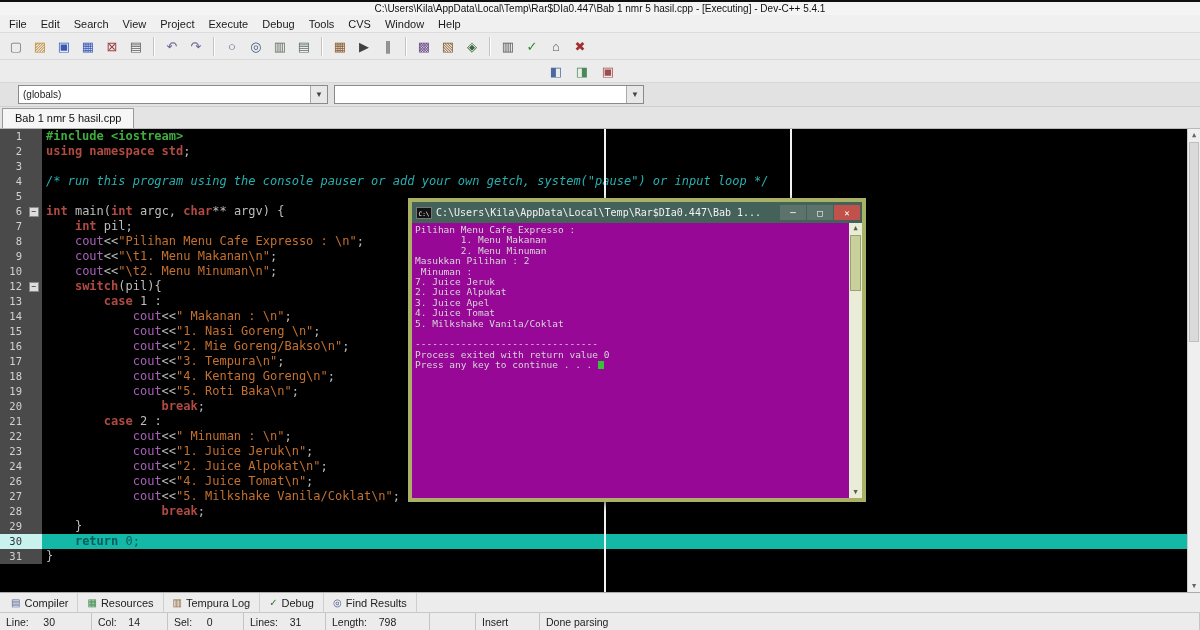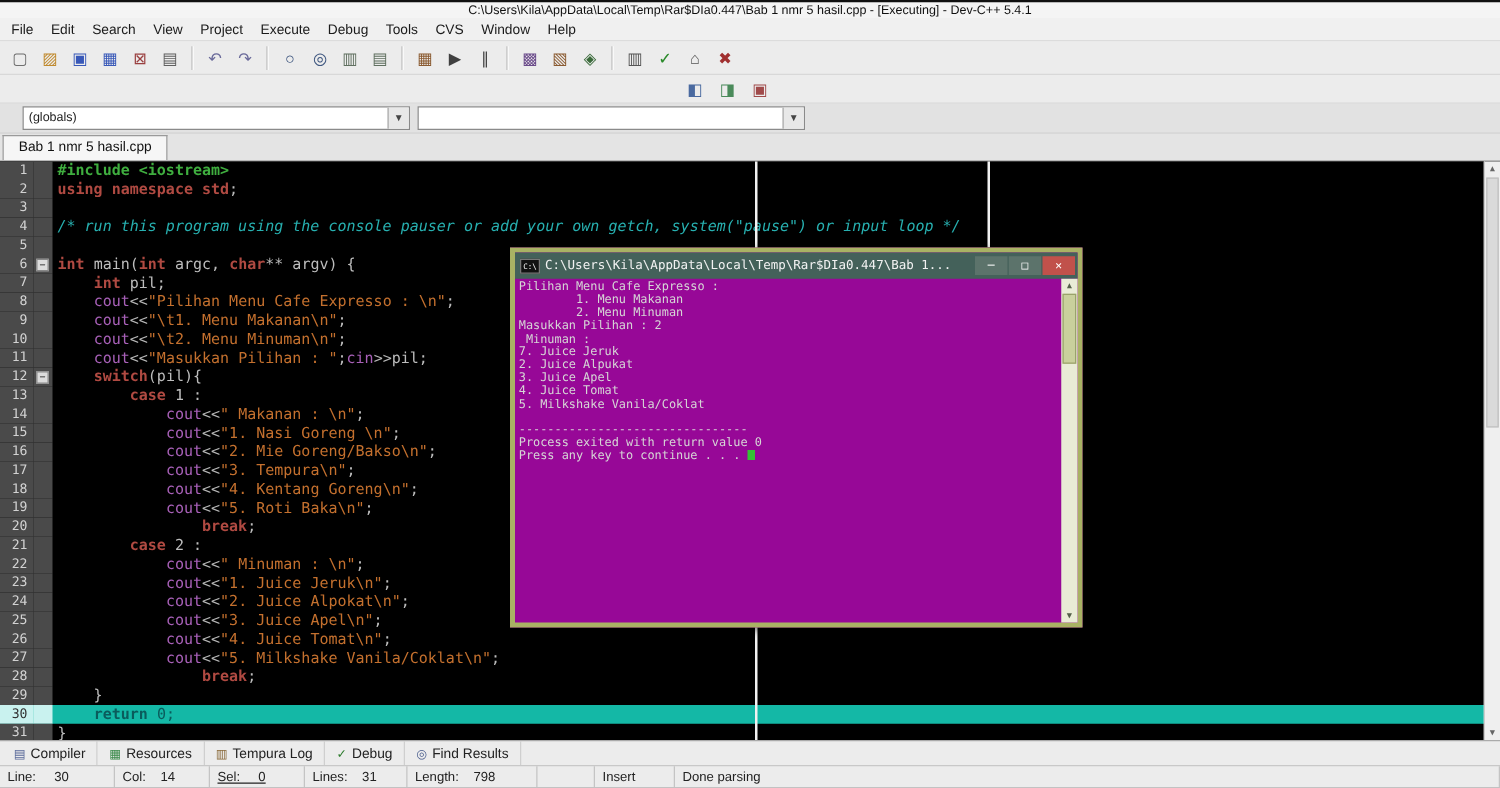--- a/index.html
+++ b/index.html
@@ -140,35 +140,33 @@
         <div class="line"><span class="ln">1</span><span class="foldcol"></span><span class="code"><span class="pre">#include &lt;iostream&gt;</span></span></div>
         <div class="line"><span class="ln">2</span><span class="foldcol"></span><span class="code"><span class="kw">using namespace std</span><span class="pln">;</span></span></div>
         <div class="line"><span class="ln">3</span><span class="foldcol"></span><span class="code"></span></div>
         <div class="line"><span class="ln">4</span><span class="foldcol"></span><span class="code"><span class="cmt">/* run this program using the console pauser or add your own getch, system("pause") or input loop */</span></span></div>
         <div class="line"><span class="ln">5</span><span class="foldcol"></span><span class="code"></span></div>
         <div class="line"><span class="ln">6</span><span class="foldcol"><span class="foldbox">−</span></span><span class="code"><span class="kw">int</span><span class="pln"> main(</span><span class="kw">int</span><span class="pln"> argc, </span><span class="kw">char</span><span class="pln">** argv) {</span></span></div>
         <div class="line"><span class="ln">7</span><span class="foldcol"></span><span class="code"><span class="pln">    </span><span class="kw">int</span><span class="pln"> pil;</span></span></div>
         <div class="line"><span class="ln">8</span><span class="foldcol"></span><span class="code"><span class="pln">    </span><span class="id">cout</span><span class="op">&lt;&lt;</span><span class="str">"Pilihan Menu Cafe Expresso : \n"</span><span class="pln">;</span></span></div>
         <div class="line"><span class="ln">9</span><span class="foldcol"></span><span class="code"><span class="pln">    </span><span class="id">cout</span><span class="op">&lt;&lt;</span><span class="str">"\t1. Menu Makanan\n"</span><span class="pln">;</span></span></div>
         <div class="line"><span class="ln">10</span><span class="foldcol"></span><span class="code"><span class="pln">    </span><span class="id">cout</span><span class="op">&lt;&lt;</span><span class="str">"\t2. Menu Minuman\n"</span><span class="pln">;</span></span></div>
-        <div class="line"><span class="ln">11</span><span class="foldcol"></span><span class="code"><span class="pln">    </span><span class="id">cout</span><span class="op">&lt;&lt;</span><span class="str">"Masukkan Pilihan : "</span><span class="pln">;</span><span class="id">cin</span><span class="op">&gt;&gt;</span><span class="pln">pil;</span></span></div>
         <div class="line"><span class="ln">12</span><span class="foldcol"><span class="foldbox">−</span></span><span class="code"><span class="pln">    </span><span class="kw">switch</span><span class="pln">(pil){</span></span></div>
         <div class="line"><span class="ln">13</span><span class="foldcol"></span><span class="code"><span class="pln">        </span><span class="kw">case</span><span class="pln"> 1 :</span></span></div>
         <div class="line"><span class="ln">14</span><span class="foldcol"></span><span class="code"><span class="pln">            </span><span class="id">cout</span><span class="op">&lt;&lt;</span><span class="str">" Makanan : \n"</span><span class="pln">;</span></span></div>
         <div class="line"><span class="ln">15</span><span class="foldcol"></span><span class="code"><span class="pln">            </span><span class="id">cout</span><span class="op">&lt;&lt;</span><span class="str">"1. Nasi Goreng \n"</span><span class="pln">;</span></span></div>
         <div class="line"><span class="ln">16</span><span class="foldcol"></span><span class="code"><span class="pln">            </span><span class="id">cout</span><span class="op">&lt;&lt;</span><span class="str">"2. Mie Goreng/Bakso\n"</span><span class="pln">;</span></span></div>
         <div class="line"><span class="ln">17</span><span class="foldcol"></span><span class="code"><span class="pln">            </span><span class="id">cout</span><span class="op">&lt;&lt;</span><span class="str">"3. Tempura\n"</span><span class="pln">;</span></span></div>
         <div class="line"><span class="ln">18</span><span class="foldcol"></span><span class="code"><span class="pln">            </span><span class="id">cout</span><span class="op">&lt;&lt;</span><span class="str">"4. Kentang Goreng\n"</span><span class="pln">;</span></span></div>
         <div class="line"><span class="ln">19</span><span class="foldcol"></span><span class="code"><span class="pln">            </span><span class="id">cout</span><span class="op">&lt;&lt;</span><span class="str">"5. Roti Baka\n"</span><span class="pln">;</span></span></div>
         <div class="line"><span class="ln">20</span><span class="foldcol"></span><span class="code"><span class="pln">                </span><span class="kw">break</span><span class="pln">;</span></span></div>
         <div class="line"><span class="ln">21</span><span class="foldcol"></span><span class="code"><span class="pln">        </span><span class="kw">case</span><span class="pln"> 2 :</span></span></div>
         <div class="line"><span class="ln">22</span><span class="foldcol"></span><span class="code"><span class="pln">            </span><span class="id">cout</span><span class="op">&lt;&lt;</span><span class="str">" Minuman : \n"</span><span class="pln">;</span></span></div>
         <div class="line"><span class="ln">23</span><span class="foldcol"></span><span class="code"><span class="pln">            </span><span class="id">cout</span><span class="op">&lt;&lt;</span><span class="str">"1. Juice Jeruk\n"</span><span class="pln">;</span></span></div>
         <div class="line"><span class="ln">24</span><span class="foldcol"></span><span class="code"><span class="pln">            </span><span class="id">cout</span><span class="op">&lt;&lt;</span><span class="str">"2. Juice Alpokat\n"</span><span class="pln">;</span></span></div>
-        <div class="line"><span class="ln">25</span><span class="foldcol"></span><span class="code"><span class="pln">            </span><span class="id">cout</span><span class="op">&lt;&lt;</span><span class="str">"3. Juice Apel\n"</span><span class="pln">;</span></span></div>
         <div class="line"><span class="ln">26</span><span class="foldcol"></span><span class="code"><span class="pln">            </span><span class="id">cout</span><span class="op">&lt;&lt;</span><span class="str">"4. Juice Tomat\n"</span><span class="pln">;</span></span></div>
         <div class="line"><span class="ln">27</span><span class="foldcol"></span><span class="code"><span class="pln">            </span><span class="id">cout</span><span class="op">&lt;&lt;</span><span class="str">"5. Milkshake Vanila/Coklat\n"</span><span class="pln">;</span></span></div>
         <div class="line"><span class="ln">28</span><span class="foldcol"></span><span class="code"><span class="pln">                </span><span class="kw">break</span><span class="pln">;</span></span></div>
         <div class="line"><span class="ln">29</span><span class="foldcol"></span><span class="code"><span class="pln">    }</span></span></div>
         <div class="line hl"><span class="ln">30</span><span class="foldcol"></span><span class="code"><span class="pln">    </span><span class="kw">return</span><span class="pln"> </span><span class="num">0</span><span class="pln">;</span></span></div>
         <div class="line"><span class="ln">31</span><span class="foldcol"></span><span class="code"><span class="pln">}</span></span></div>
       </div>
     <div class="mline"></div>
     <div class="mline2"></div>
     <div class="vscroll">
@@ -228,20 +226,20 @@
         <span>Debug</span>
       </div>
       <div class="btab">
         <span class="bico" style="color: rgb(68, 88, 138);">◎</span>
         <span>Find Results</span>
       </div>
     </div>
   <div class="statusbar" id="statusbar">
       <div class="sseg" style="width: 92px;">Line:     30</div>
       <div class="sseg" style="width: 76px;">Col:    14</div>
-      <div class="sseg" style="width: 76px; text-decoration: underline;">Sel:     0</div>
+      <div class="sseg" style="width: 76px;">Sel:     0</div>
       <div class="sseg" style="width: 82px;">Lines:    31</div>
       <div class="sseg" style="width: 104px;">Length:    798</div>
       <div class="sseg" style="width: 46px;"></div>
       <div class="sseg" style="width: 64px;">Insert</div>
       <div class="sseg last">Done parsing</div>
     </div>
 </div>
 
 </body></html>

